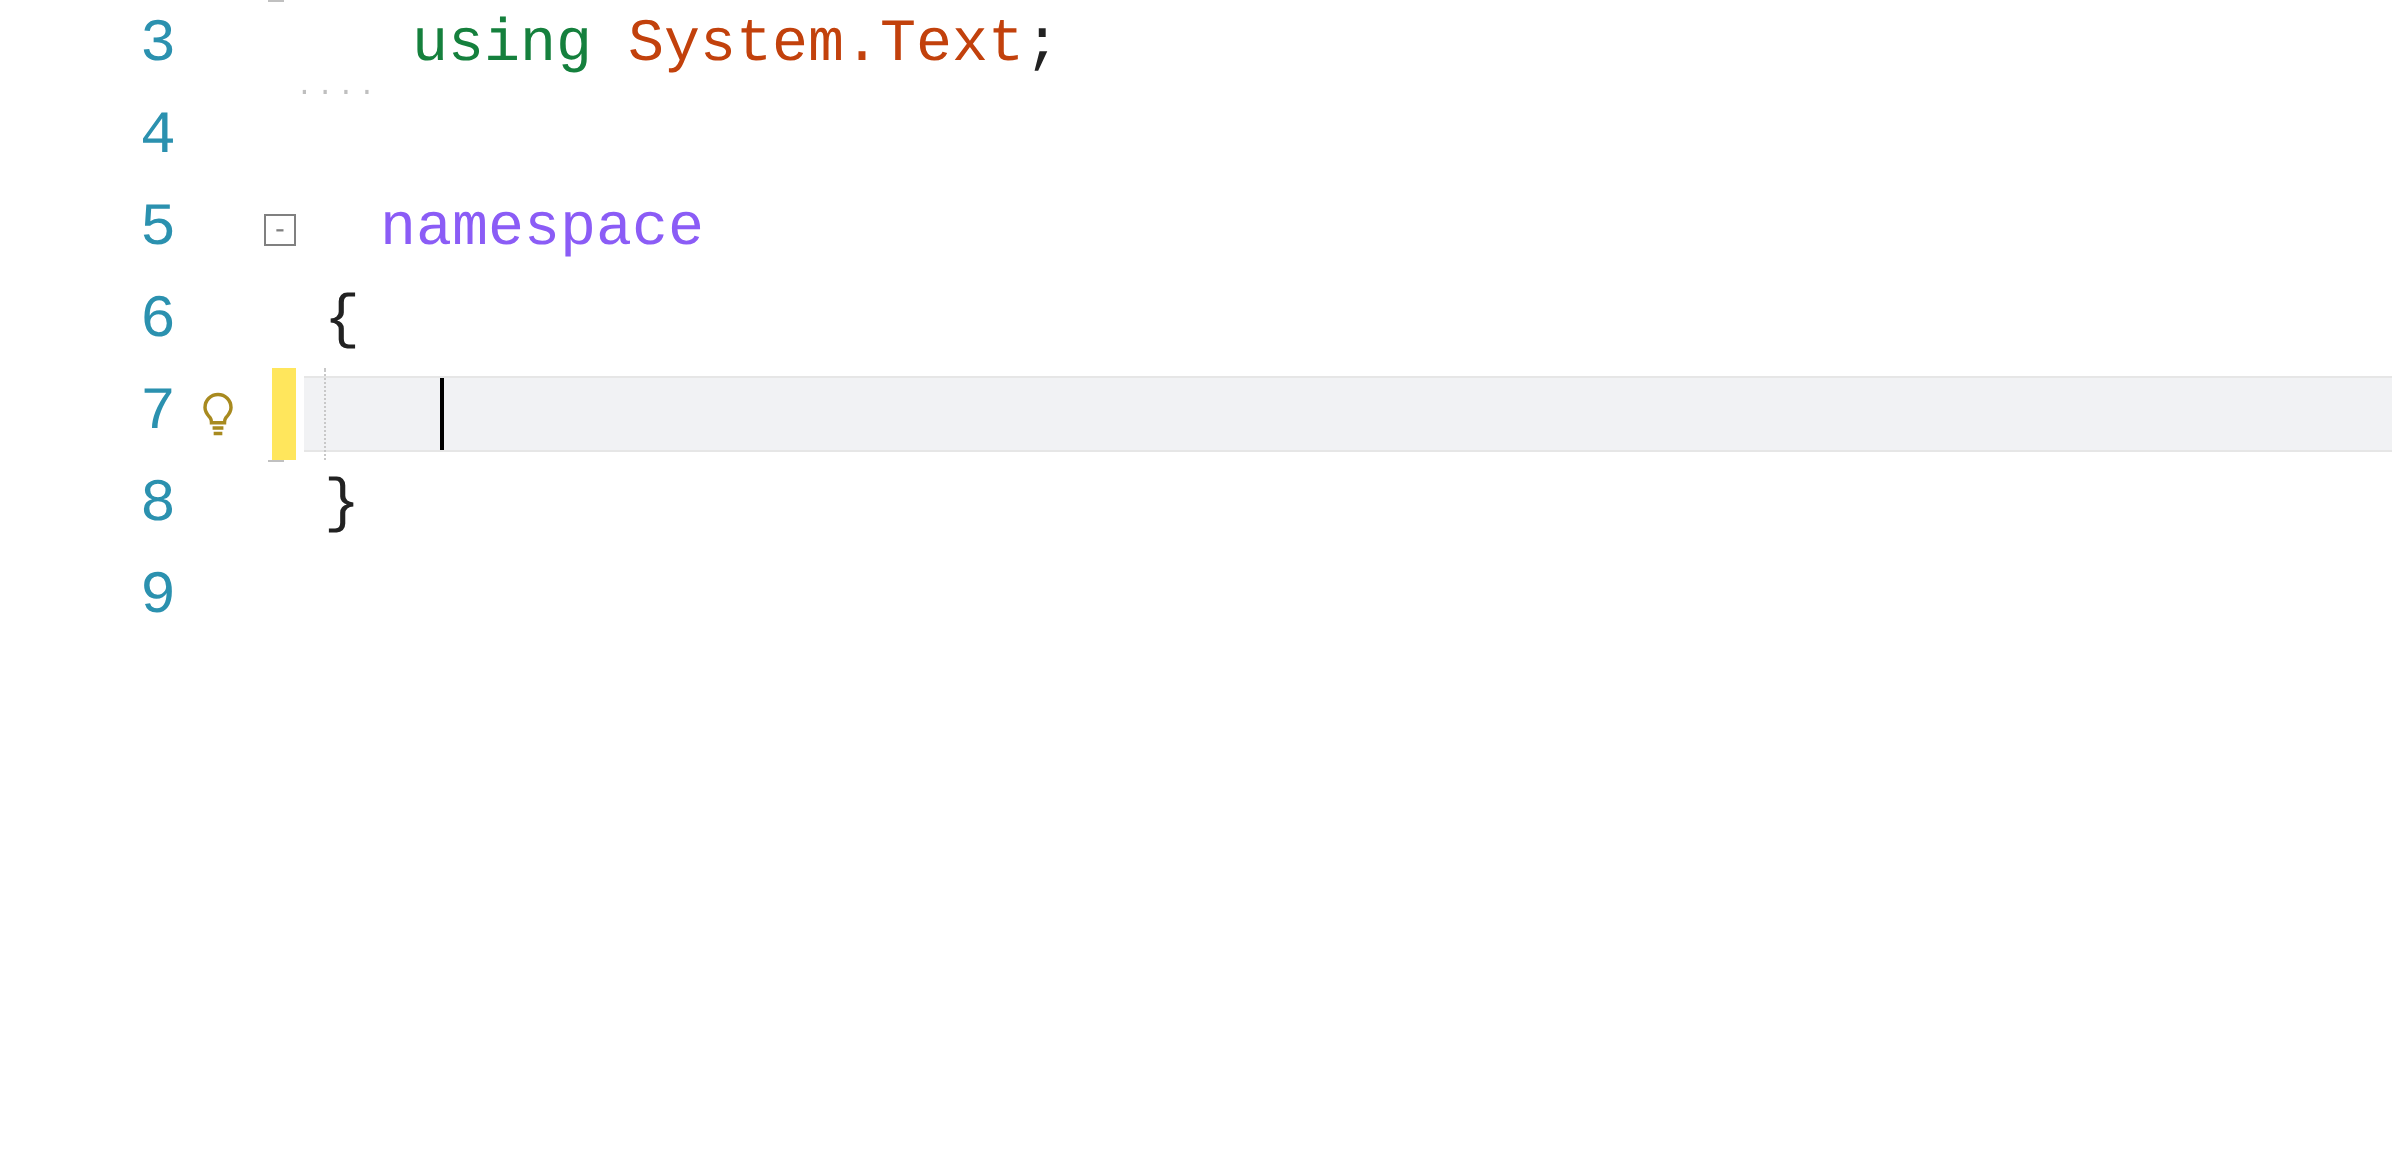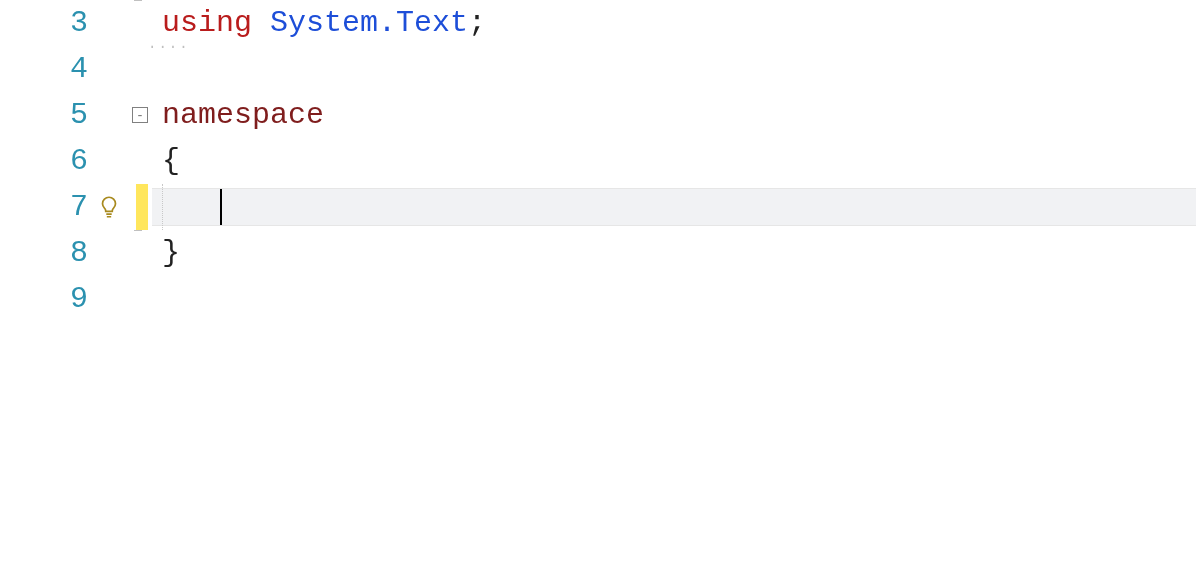--- a/index.html
+++ b/index.html
@@ -82,24 +82,24 @@
     position: relative;
     height: 100%;
     white-space: pre;
   }
   .outline-vline {
     position: absolute;
     top: 0;
     bottom: 0;
     border-left: 1px dotted #c0c0c0;
   }
-  .tok-keyword { color: #7f1d1d; }
+  .tok-keyword { color: #8b5cf6; margin-left: 28px; }
   .tok-plain   { color: #222; }
-  .tok-using   { color: #b91c1c; }
-  .tok-using-ns { color: #1d4ed8; font-family: Liberation Mono, monospace; }
+  .tok-using   { color: #15803d; margin-left: 44px; }
+  .tok-using-ns { color: #c2410c; font-family: Liberation Mono, monospace; }
   .current-line-bg {
     position: absolute;
     left: 0; right: 0; top: 4px; bottom: 4px;
     background: #f1f2f4;
     border-top: 1px solid #e6e6e6;
     border-bottom: 1px solid #e6e6e6;
   }
   .caret {
     width: 2px;
     height: 36px;

